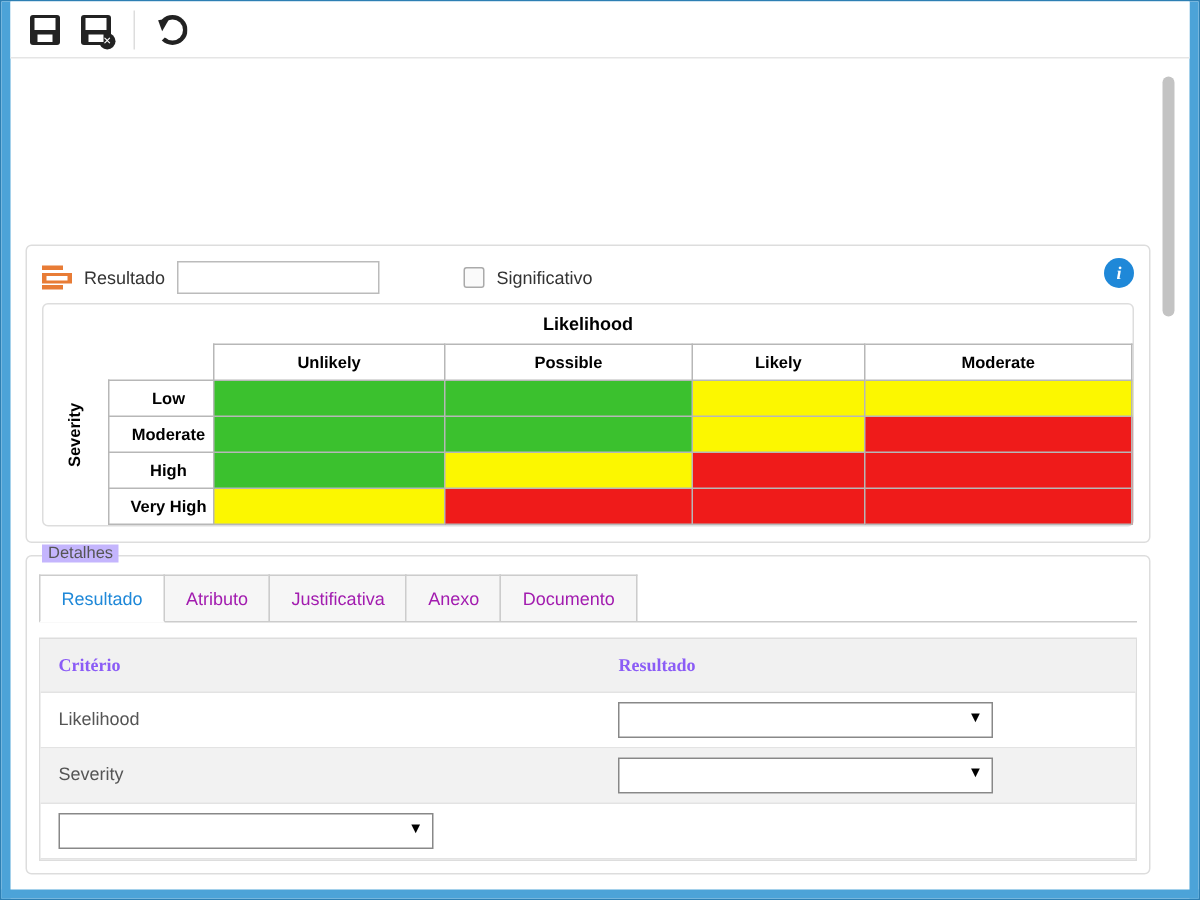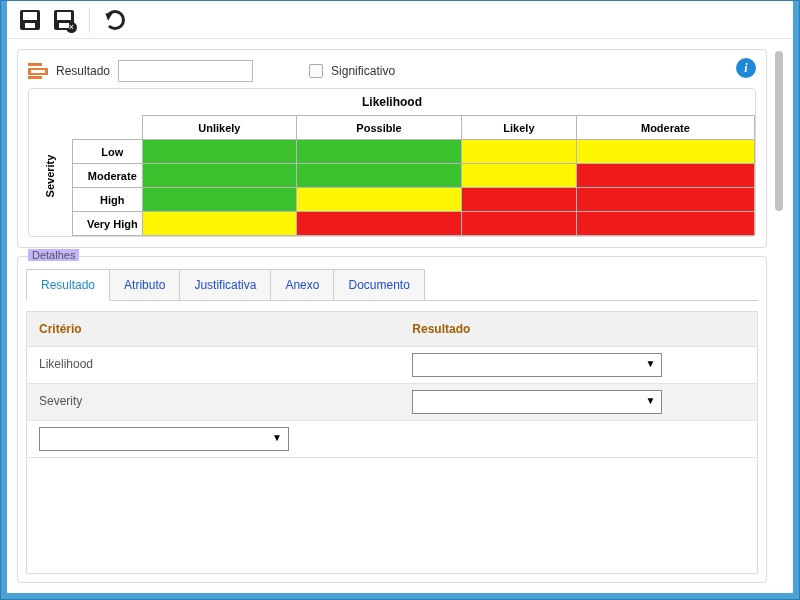--- a/index.html
+++ b/index.html
@@ -142,20 +142,21 @@
     border-bottom:5px solid transparent;
     border-right:6px solid #222;
     transform:rotate(30deg);
   }
 
   .inner{
     flex:1;
     padding:10px;
     display:flex;
     gap:8px;
+    align-items:flex-end;
   }
   .main{
     flex:1;
     display:flex;
     flex-direction:column;
     gap:8px;
   }
   .scrollbar{
     width:8px;
     border-radius:4px;
@@ -281,21 +282,21 @@
     display:flex;
     border-bottom:1px solid #ccc;
     margin-top:4px;
   }
   .tab{
     padding:8px 14px;
     border:1px solid #ccc;
     border-bottom:none;
     margin-right:-1px;
     background:#f6f6f6;
-    color:#1d4ed8;
+    color:#a21caf;
     font-size:12px;
     position:relative;
   }
   .tab.active{
     background:#fff;
     color:#1f88d8;
     border-bottom:1px solid #fff;
     margin-bottom:-1px;
     z-index:2;
   }
@@ -308,21 +309,21 @@
   .grid-header, .grid-row{
     display:flex;
     border-bottom:1px solid #e3e3e3;
   }
   .grid-header{
     background:#f1f1f1;
     font-weight:bold;
   }
   .col1{flex:1.05;padding:10px 12px;color:#555;}
   .col2{flex:1;padding:6px 12px;color:#555;display:flex;align-items:center;}
-  .grid-header .col1,.grid-header .col2{color:#a16207;}
+  .grid-header .col1,.grid-header .col2{color:#8b5cf6;font-family:Liberation Serif, serif;}
   .grid-row.alt{background:#f2f2f2;}
   .select{
     width:250px;height:24px;
     border:1px solid #888;
     background:#fff;
     position:relative;
   }
   .select::after{
     content:"▼";
     position:absolute;

